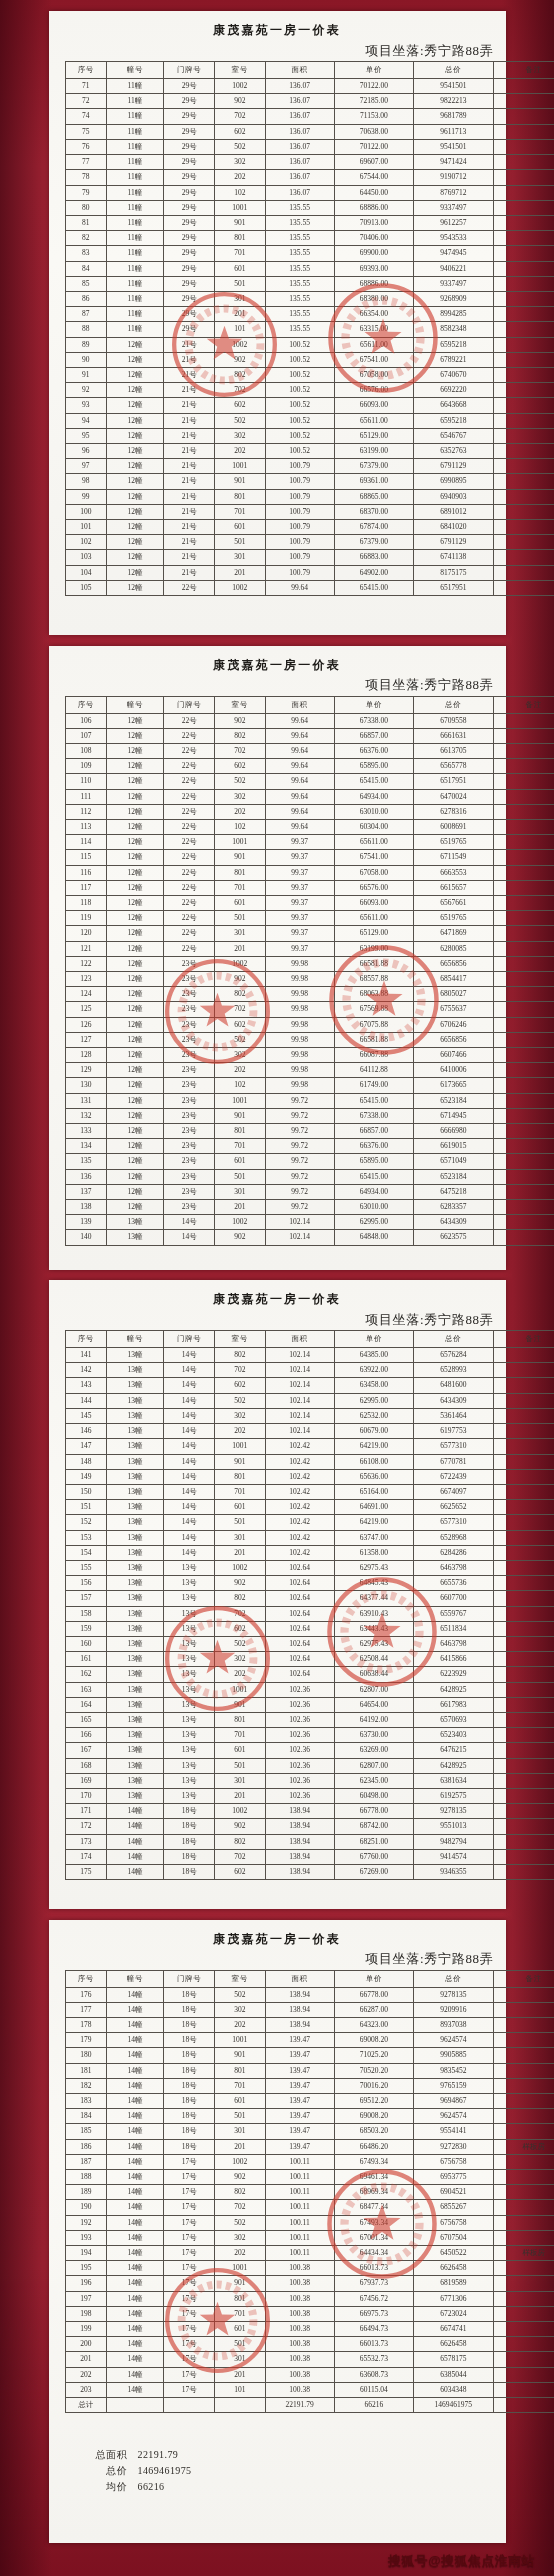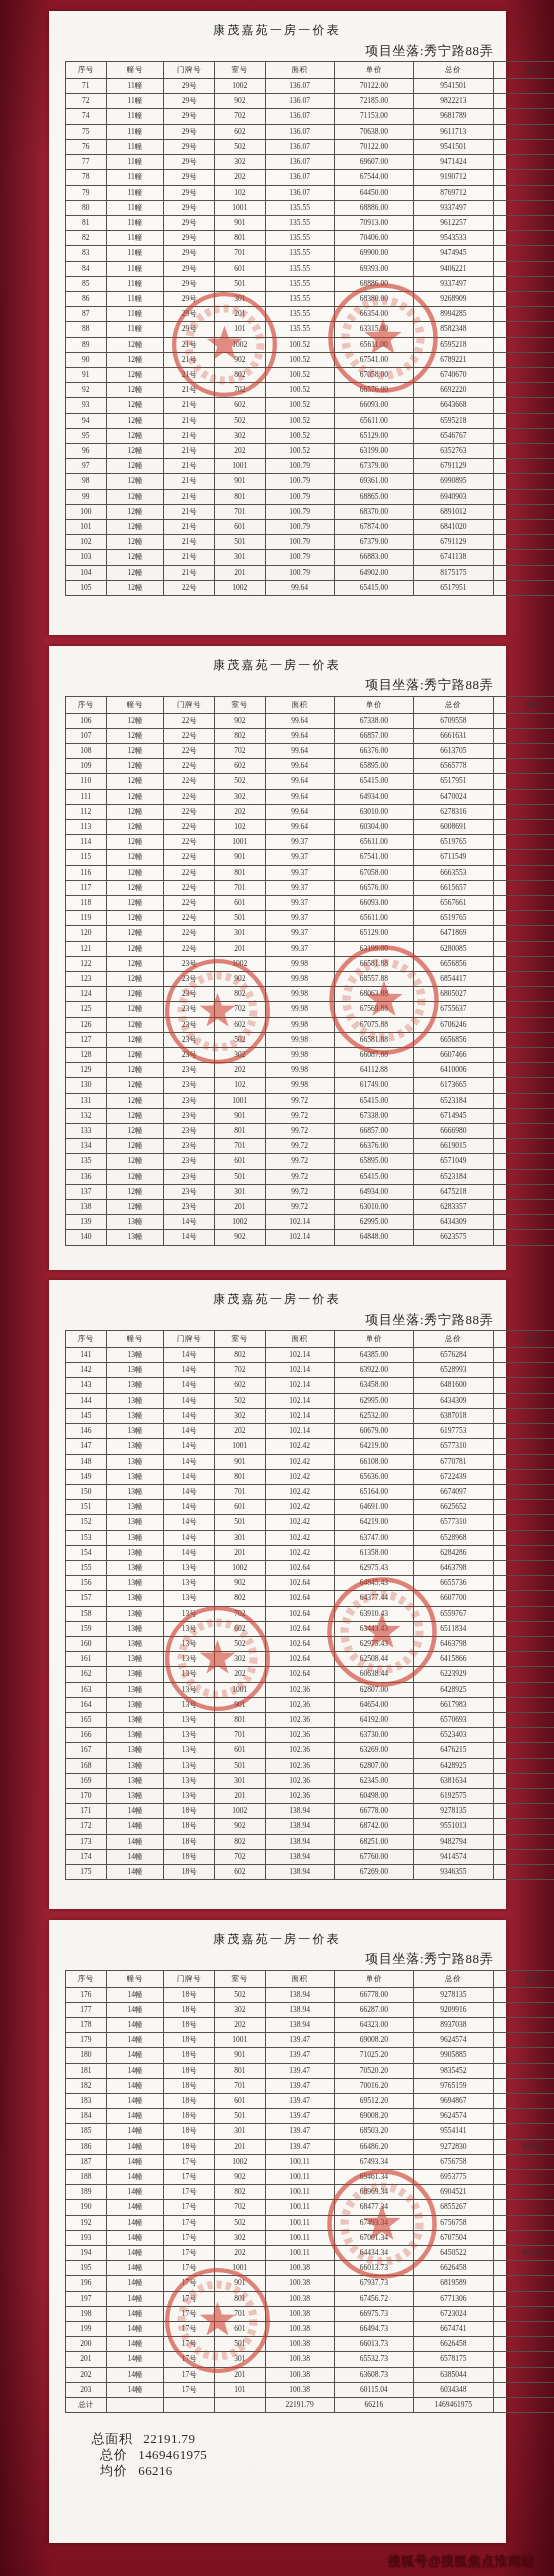--- a/index.html
+++ b/index.html
@@ -10,38 +10,38 @@
       linear-gradient(90deg, rgba(45,0,10,.6) 0, rgba(45,0,10,0) 52px, rgba(45,0,10,0) 502px, rgba(45,0,10,.6) 554px),
       linear-gradient(180deg,#8a1726 0,#a32334 165px,#9d2030 50%,#a32334 88%,#7c1120 100%);
   }
   .pages{position:absolute;left:0;top:0;width:554px;padding-top:11.2px}
   .page{
     position:relative;width:457px;margin:0 auto 10.5px auto;
     background:linear-gradient(180deg,#f6f5f1 0,#faf9f5 40%,#f4f3ef 100%);
     box-shadow:0 0 5.2px rgba(20,0,4,.45);
   }
   .doc-title{
-    padding-top:12px;text-align:center;font-size:12px;font-weight:normal;
+    padding-top:12px;text-align:center;font-size:12px;font-weight:bold;
     letter-spacing:2.2px;color:#1e1c19;line-height:15px;
   }
   .doc-loc{
     text-align:right;margin:3.7px 12px 1.5px 0;font-size:13px;color:#2b2926;letter-spacing:0.7px;
   }
   table.price-table{
     border-collapse:collapse;margin:0 10.5px 0 16.5px;width:510px;
     font-size:7.5px;color:#34312d;table-layout:fixed;
   }
   .price-table th,.price-table td{
     border:0.7px solid #55504a;text-align:center;padding:0;height:14.2px;
     line-height:14.2px;font-weight:normal;overflow:hidden;white-space:nowrap;
   }
   .price-table thead th{height:15.7px;line-height:15.7px;letter-spacing:0.7px}
   col.c1{width:8%}col.c2{width:11.3%}col.c3{width:10%}col.c4{width:9.9%}
   col.c5{width:13.6%}col.c6{width:15.6%}col.c7{width:15.6%}col.c8{width:16%}
-  .summary{margin:18px 0 0 43px;font-size:13px;color:#2f2c28}
+  .summary{margin:34px 0 0 43px;font-size:10px;color:#2f2c28}
   .summary-line{height:15.7px;line-height:15.7px}
   .summary-label{display:inline-block;min-width:36px;text-align:right;letter-spacing:0.7px}
   .summary-value{margin-left:7.5px;letter-spacing:0.4px}
   .stamp{position:absolute;pointer-events:none;color:rgba(205,58,44,.62)}
   .stamp svg{width:100%;height:100%;display:block}
   .stamp .ring{fill:none;stroke:currentColor;stroke-width:6}
   .stamp .textring{fill:none;stroke:currentColor;stroke-width:11;stroke-dasharray:7 6;opacity:.45}
   .stamp .star{fill:currentColor;opacity:.92}
   .watermark{
     position:absolute;right:19px;bottom:6px;font-size:12.7px;font-weight:bold;
@@ -901,21 +901,21 @@
             <td>6434309</td>
             <td></td>
           </tr>
           <tr>
             <td>145</td>
             <td>13幢</td>
             <td>14号</td>
             <td>302</td>
             <td>102.14</td>
             <td>62532.00</td>
-            <td>6387018</td>
+            <td>5361464</td>
             <td></td>
           </tr>
           <tr>
             <td>146</td>
             <td>13幢</td>
             <td>14号</td>
             <td>202</td>
             <td>102.14</td>
             <td>60679.00</td>
             <td>6197753</td>

